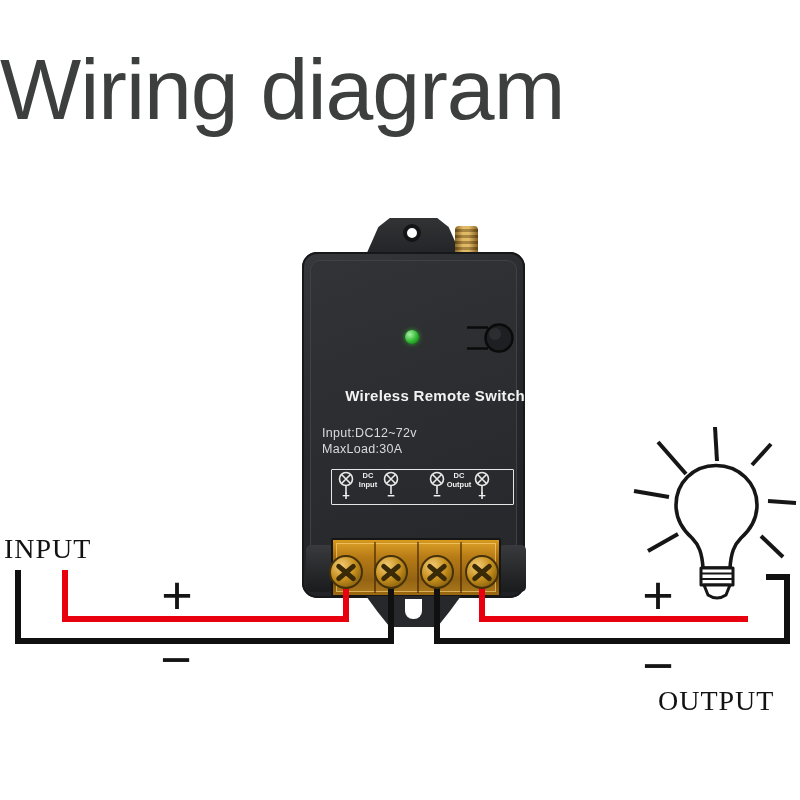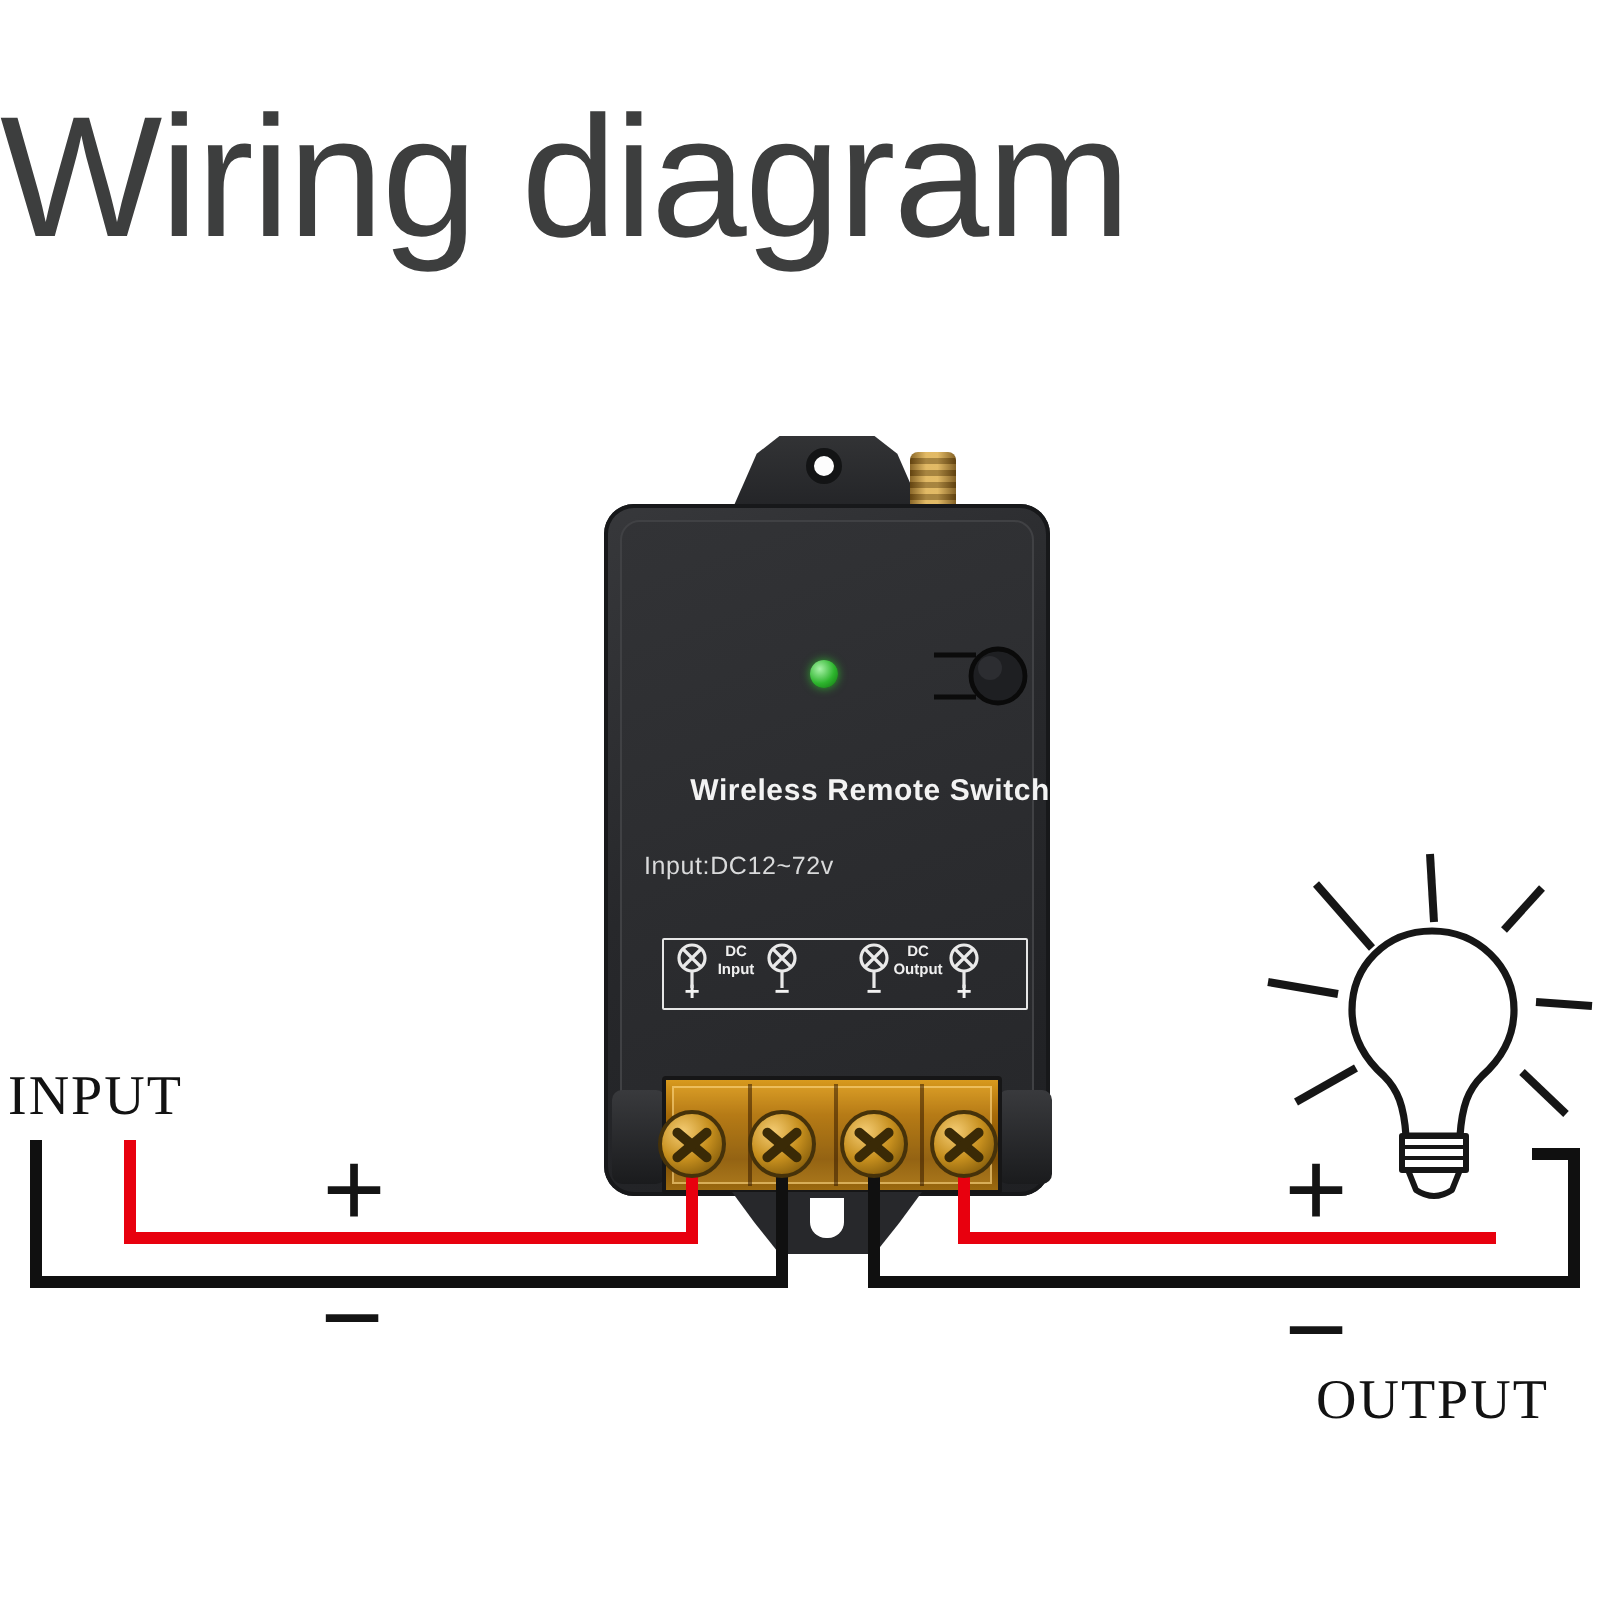--- a/index.html
+++ b/index.html
@@ -88,20 +88,21 @@
     <div class="tab-hole"></div>
   </div>
   <div class="antenna"></div>
 
   <div class="device-body">
     <div class="device-face"></div>
     <div class="led"></div>
     <div class="device-name">Wireless Remote Switch</div>
     <div class="device-specs">
       <div>Input:DC12~72v</div>
+      <div>MaxLoad:30A</div>
     </div>
     <div class="term-box">
       <div class="dc-label in">
         <div>DC</div>
         <div>Input</div>
       </div>
       <div class="dc-label out">
         <div>DC</div>
         <div>Output</div>
       </div>

